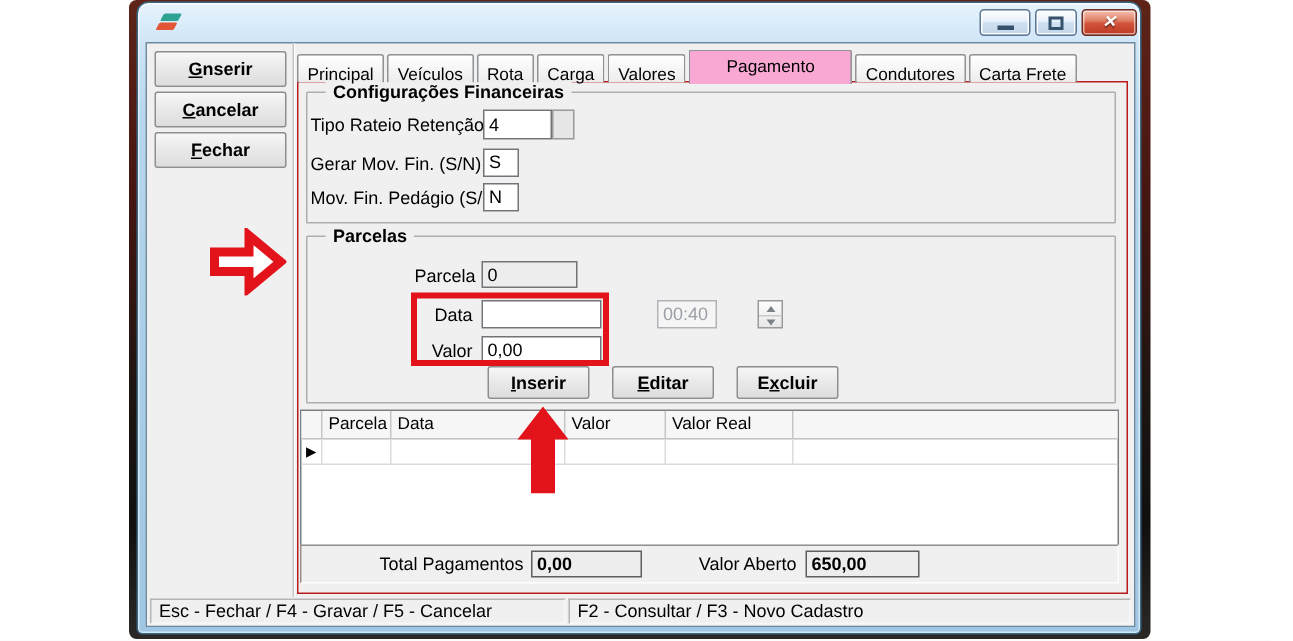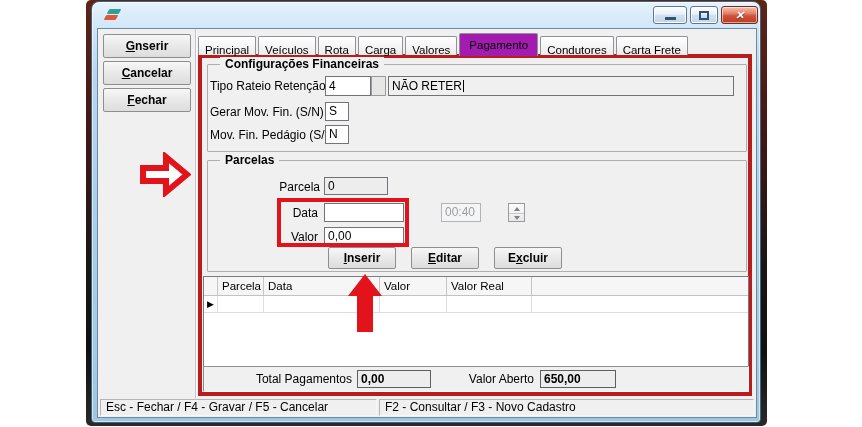--- a/index.html
+++ b/index.html
@@ -40,22 +40,22 @@
 
   
   .arrow-right { position:absolute; left:41px; top:123px; width:52px; height:45px; pointer-events:none; }
   .arrow-up { position:absolute; left:146px; top:216px; width:34px; height:58px; pointer-events:none; z-index:30; }
 
   
   .tabs { position:absolute; left:100px; top:3px; height:23px; display:flex; align-items:flex-end; gap:2px; z-index:5; }
   .tab { height:19px; line-height:18px; padding:4px 6px; font-size:11.5px; color:#000;
     border:1px solid #8f9297; border-bottom:none; border-radius:2px 2px 0 0;
     background:linear-gradient(180deg,#ffffff,#ececec); }
-  .tab.active { height:23px; line-height:22px; padding:0 9px; background:#a21caf; margin-bottom:-1px; z-index:6; }
-  .page { position:absolute; left:100px; top:25px; width:554px; height:342px; background:#f0f0f0; border:4px solid #b91c1c; }
+  .tab.active { height:23px; line-height:22px; padding:0 24px; background:#f9a8d4; margin-bottom:-1px; z-index:6; }
+  .page { position:absolute; left:100px; top:25px; width:554px; height:342px; background:#f0f0f0; border:1px solid #b91c1c; }
 
   
   .group { position:absolute; border:1px solid #aeaeae; border-radius:1px; }
   .group .legend { position:absolute; top:-8px; left:12px; background:#f0f0f0; padding:0 5px; font-size:12px; font-weight:bold; color:#000; white-space:nowrap; }
   .g-fin { left:5px; top:6px; width:540px; height:88px; }
   .g-par { left:5px; top:102px; width:540px; height:112px; }
 
   .lbl { position:absolute; font-size:12px; color:#000; white-space:nowrap; }
   .lbl.r { text-align:right; }
   .field { position:absolute; background:#fff; border:1px solid #707478; font-size:12px; color:#000; padding:0 3px; line-height:17px; white-space:nowrap; overflow:hidden; }
@@ -159,21 +159,20 @@
         <div class="tab">Carta Frete</div>
       </div>
 
       <div class="page">
 
         <div class="group g-fin">
           <span class="legend">Configurações Financeiras</span>
           <span class="lbl r fin-l1">Tipo Rateio Retenção</span>
           <div class="field fin-code">4</div>
           <div class="fin-lookup"></div>
-          <div class="field fin-desc"><span>NÃO RETER</span><span class="caret"></span></div>
           <span class="lbl r fin-l2">Gerar Mov. Fin. (S/N)</span>
           <div class="field fin-s">S</div>
           <span class="lbl r fin-l3">Mov. Fin. Pedágio (S/N)</span>
           <div class="field fin-n">N</div>
         </div>
 
         <div class="group g-par">
           <span class="legend">Parcelas</span>
           <span class="lbl r par-lbl-parcela">Parcela</span>
           <div class="field par-parcela">0</div>

